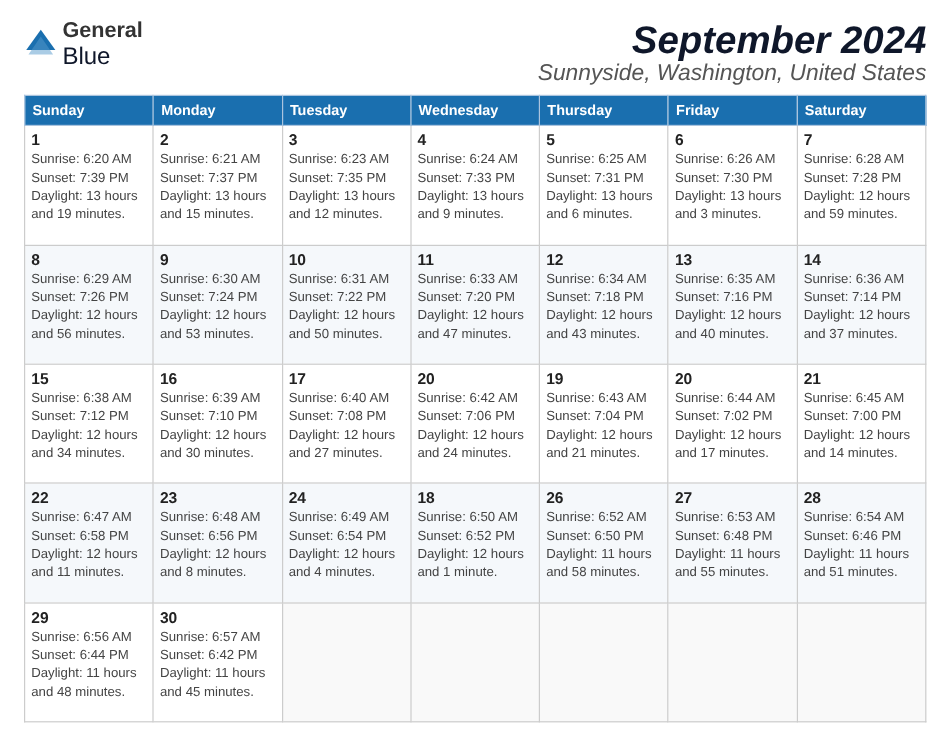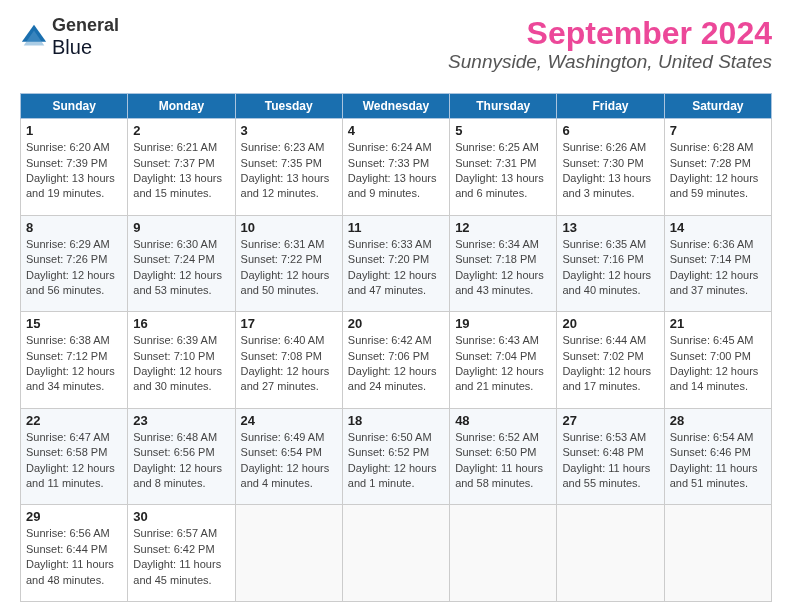--- a/index.html
+++ b/index.html
@@ -14,21 +14,21 @@
       width: 792px;
       height: 612px;
       padding: 16px 20px 10px 20px;
       display: flex;
       flex-direction: column;
     }
     .header {
       display: flex;
       justify-content: space-between;
       align-items: flex-start;
-      margin-bottom: 20px;
+      margin-bottom: 6px;
     }
     .logo {
       display: flex;
       align-items: center;
     }
     .logo-text {
       display: flex;
       flex-direction: column;
       line-height: 1.1;
     }
@@ -47,40 +47,41 @@
       height: 28px;
       margin-right: 4px;
       fill: #1a6faf;
     }
     .title-block {
       text-align: right;
     }
     .month-title {
       font-size: 32px;
       font-weight: bold;
-      color: #ec4899;
+      color: #0f172a;
       line-height: 1.1;
+      font-style: italic;
     }
     .location {
       font-size: 19px;
       color: #555;
       font-style: italic;
     }
     .calendar-table {
       width: 100%;
       border-collapse: collapse;
       flex: 1;
     }
     .calendar-table th {
       background: #1a6faf;
       color: #fff;
       font-size: 12px;
       font-weight: bold;
       padding: 5px 6px;
-      text-align: center;
+      text-align: left;
       border: 1px solid #aac4de;
     }
     .calendar-table td {
       border: 1px solid #ccc;
       vertical-align: top;
       padding: 4px 5px;
       font-size: 9.5px;
       color: #333;
       width: calc(100% / 7);
       background: #fff;
@@ -240,21 +241,21 @@
           </td>
           <td>
             <span class="day-num">24</span>
             <div class="day-info">Sunrise: 6:49 AM<br>Sunset: 6:54 PM<br>Daylight: 12 hours<br>and 4 minutes.</div>
           </td>
           <td>
             <span class="day-num">18</span>
             <div class="day-info">Sunrise: 6:50 AM<br>Sunset: 6:52 PM<br>Daylight: 12 hours<br>and 1 minute.</div>
           </td>
           <td>
-            <span class="day-num">48</span>
+            <span class="day-num">26</span>
             <div class="day-info">Sunrise: 6:52 AM<br>Sunset: 6:50 PM<br>Daylight: 11 hours<br>and 58 minutes.</div>
           </td>
           <td>
             <span class="day-num">27</span>
             <div class="day-info">Sunrise: 6:53 AM<br>Sunset: 6:48 PM<br>Daylight: 11 hours<br>and 55 minutes.</div>
           </td>
           <td>
             <span class="day-num">28</span>
             <div class="day-info">Sunrise: 6:54 AM<br>Sunset: 6:46 PM<br>Daylight: 11 hours<br>and 51 minutes.</div>
           </td>

